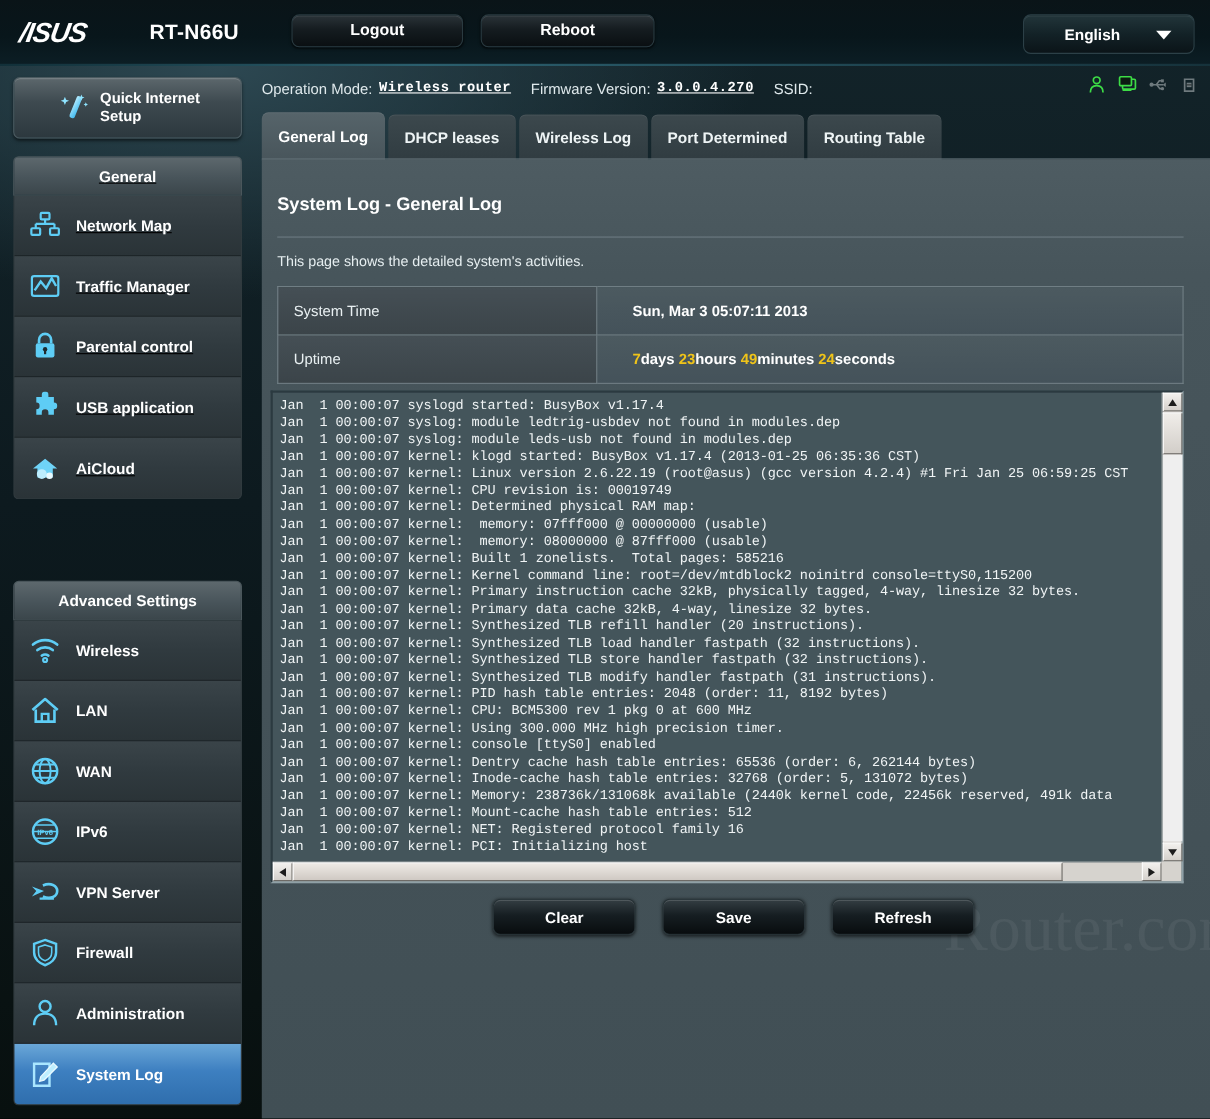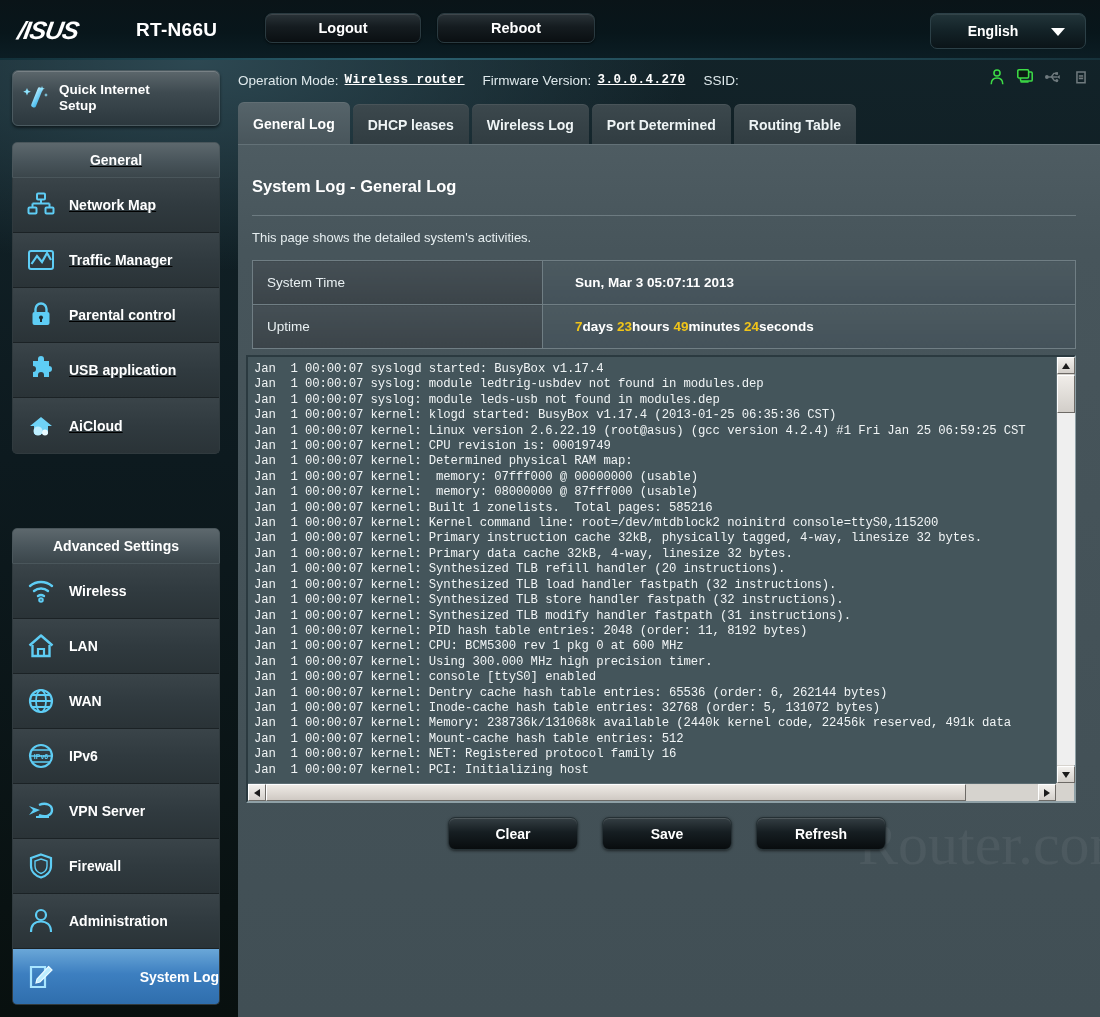--- a/index.html
+++ b/index.html
@@ -90,20 +90,21 @@
   .status-icons svg { display: block; }
 
   
   #sidebar { position: absolute; left: 0; top: 60px; width: 238px; height: 957px; }
   #qis {
     position: absolute; left: 12px; top: 10px; width: 208px; height: 56px;
     border: 1px solid #4b5a60; border-radius: 6px;
     background: linear-gradient(180deg, #5c676c 0%, #3e4a50 40%, #2c383e 100%);
     display: flex; align-items: center; cursor: pointer;
     box-shadow: inset 0 1px 0 rgba(255,255,255,0.18), 0 2px 3px rgba(0,0,0,0.5);
+    padding-left: 32px;
   }
   #qis .qis-icon { width: 46px; display: flex; justify-content: center; }
   #qis .qis-label {
     color: #ffffff; font-size: 13.5px; font-weight: bold; line-height: 16px;
     white-space: pre-line;
   }
 
   .nav-group { position: absolute; left: 12px; width: 208px; }
   #group-general { top: 82px; text-decoration: underline; }
   #group-advanced { top: 468px; }
@@ -127,21 +128,20 @@
   }
   .nav-item:last-child { border-bottom: none; }
   .nav-item .nav-icon {
     width: 56px; display: flex; align-items: center; justify-content: center;
   }
   .nav-item .nav-label {
     color: #ffffff; font-size: 14px; font-weight: bold;
   }
   .nav-item.active {
     background: linear-gradient(180deg, #6aa7d8 0%, #3d7fc0 45%, #2f6ead 100%);
-    justify-content: space-between;
   }
   .nav-item.active .nav-label { color: #ffffff; }
   .nav-item.active:after {
     content: ""; position: absolute; right: -17px; top: 11px;
     width: 0; height: 0;
     border-top: 16px solid transparent; border-bottom: 16px solid transparent;
     border-left: 17px solid #3a82c3;
   }
 
   

